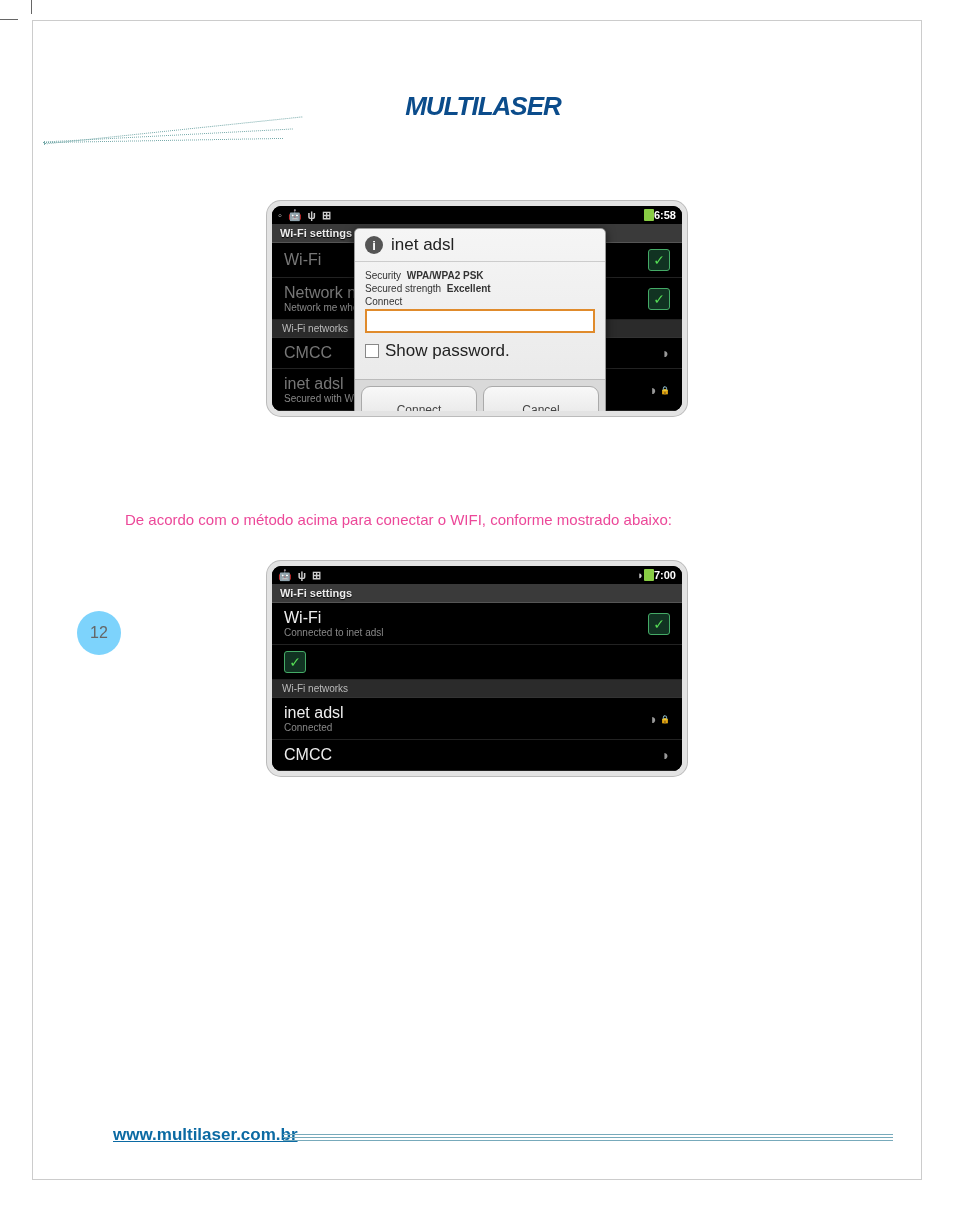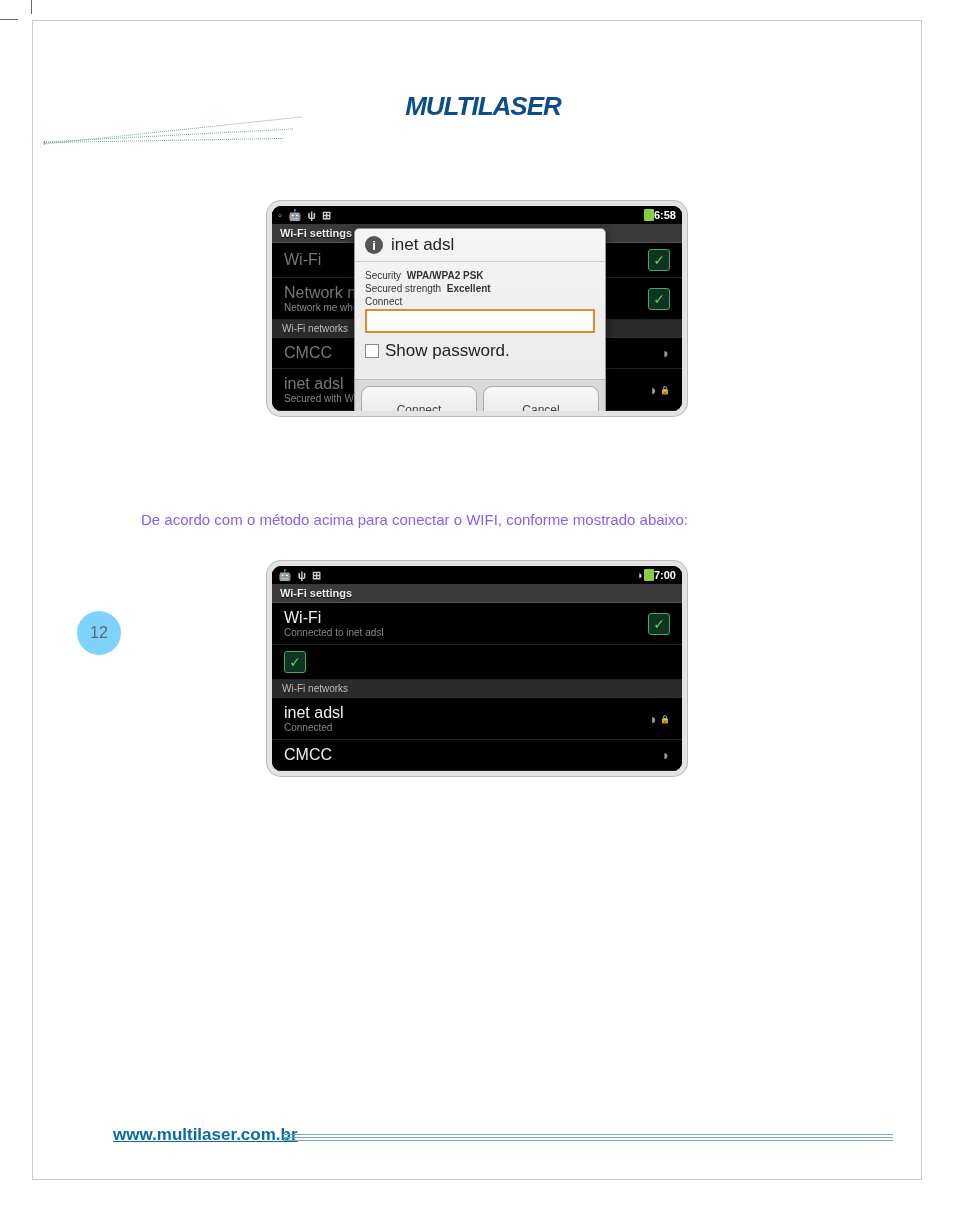--- a/index.html
+++ b/index.html
@@ -160,25 +160,25 @@
   .dialog-buttons { display: flex; gap: 6px; padding: 6px; background: #d9d9d9; border-top: 1px solid #bbb;}
   .dlg-btn {
     flex: 1; text-align: center;
     background: linear-gradient(#f8f8f8,#e0e0e0);
     border: 1px solid #aaa; border-radius: 9px;
     padding: 16px 0; font-size: 12px; color: #444;
   }
 
   .caption {
     position: absolute;
-    left: 108px;
+    left: 92px;
     top: 490px;
     width: 680px;
     font-size: 15px;
-    color: #8b5cf6;
+    color: #ec4899;
   }
   .pagenum {
     position: absolute;
     left: 44px; top: 590px;
     width: 44px; height: 44px;
     border-radius: 50%;
     background: #7dd3fc;
     color: #666;
     font-size: 16px;
     display: flex; align-items: center; justify-content: center;

